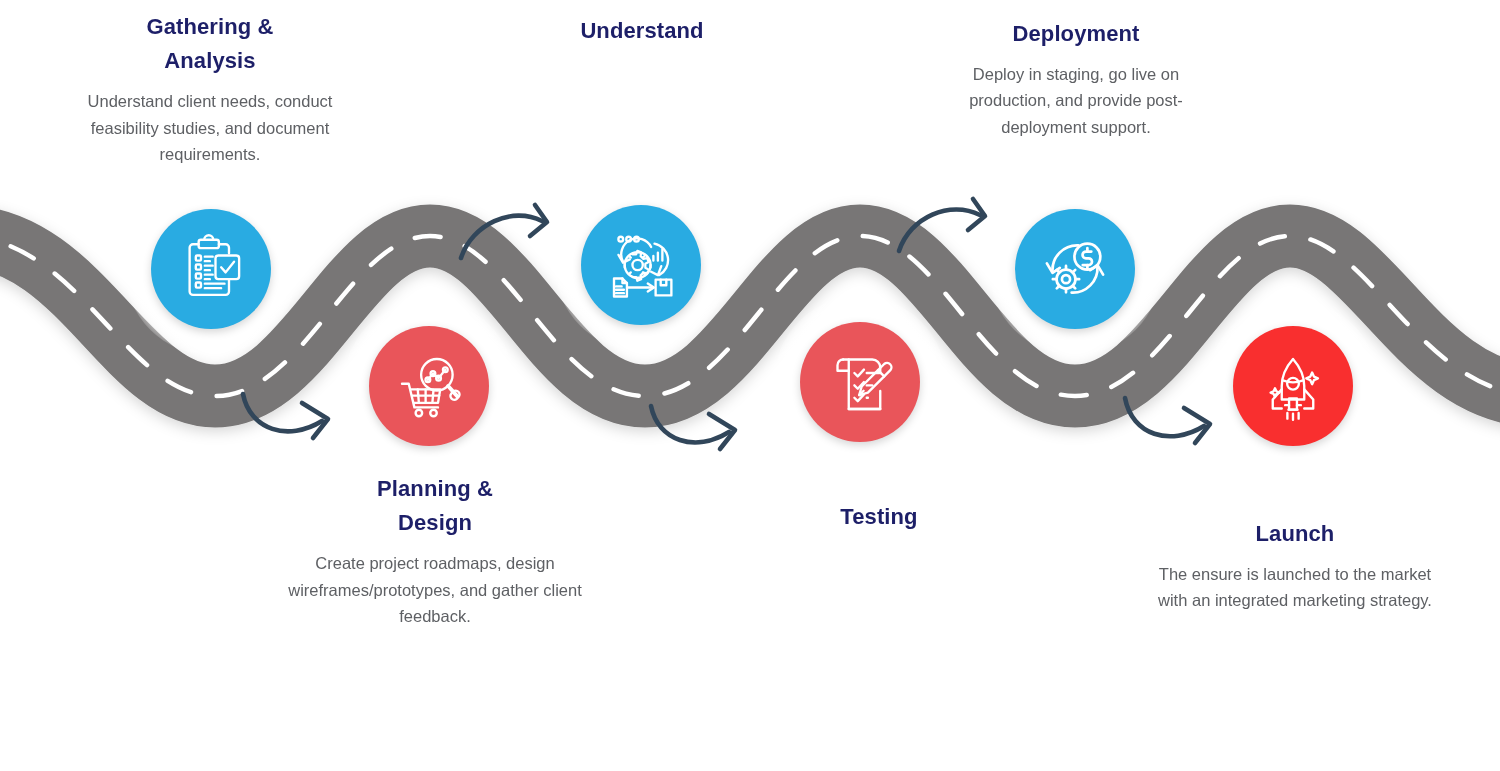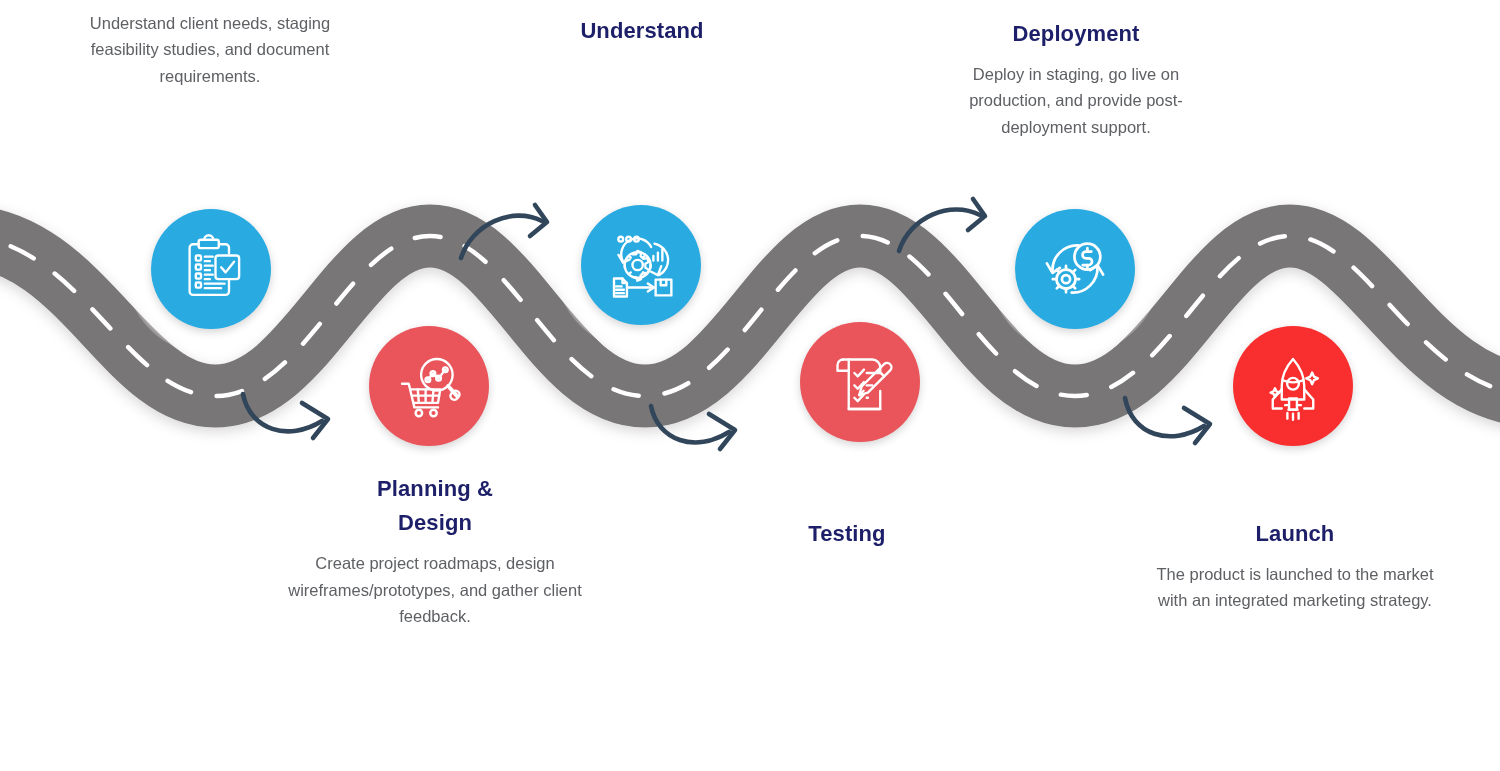--- a/index.html
+++ b/index.html
@@ -45,21 +45,21 @@
     line-height:1.55;margin:0 0 10px 0;letter-spacing:0.1px;
   }
   .block .desc{
     font-size:16.5px;color:#5E6064;line-height:1.6;margin:0;
   }
 
   
   #blk-0{left:75px;top:10px;width:270px;}
   #blk-1{left:288px;top:472px;width:294px;}
   #blk-2{left:508px;top:14px;width:268px;}
-  #blk-3{left:716px;top:500px;width:262px;margin-top:17px;}
+  #blk-3{left:748px;top:500px;width:262px;}
   #blk-4{left:942px;top:17px;width:268px;}
   #blk-5{left:1152px;top:517px;width:286px;}
 
   #nd-0{left:151px;top:209px;}
   #nd-1{left:369px;top:326px;}
   #nd-2{left:581px;top:205px;}
   #nd-3{left:800px;top:322px;}
   #nd-4{left:1015px;top:209px;}
   #nd-5{left:1233px;top:326px;}
 </style>
@@ -235,21 +235,25 @@
       <rect x="28.5" y="43" width="7" height="10"></rect>
       <path d="M25,49 h3.5 M35.5,49 h3.5"></path>
       <path d="M28,53 h8"></path>
       <path d="M27,56 v5 M32,56.5 v5.5 M37,56 v5"></path>
       <path d="M49,20 l1.6,3.6 l3.6,1.6 l-3.6,1.6 l-1.6,3.6 l-1.6,-3.6 l-3.6,-1.6 l3.6,-1.6 Z"></path>
       <path d="M16,34 l1.2,2.7 l2.7,1.2 l-2.7,1.2 l-1.2,2.7 l-1.2,-2.7 l-2.7,-1.2 l2.7,-1.2 Z"></path>
     </svg>
   </div>
 
   <div class="block" id="blk-0">
-    <p class="desc">Understand client needs, staging feasibility studies, and document requirements.</p>
+    <h3 class="ttl">
+      <span>Gathering &amp;</span><br>
+      <span>Analysis</span>
+    </h3>
+    <p class="desc">Understand client needs, conduct feasibility studies, and document requirements.</p>
   </div>
 
   <div class="block" id="blk-1">
     <h3 class="ttl">
       <span>Planning &amp;</span><br>
       <span>Design</span>
     </h3>
     <p class="desc">Create project roadmaps, design wireframes/prototypes, and gather client feedback.</p>
   </div>
 
@@ -261,16 +265,16 @@
     <h3 class="ttl">Testing</h3>
   </div>
 
   <div class="block" id="blk-4">
     <h3 class="ttl">Deployment</h3>
     <p class="desc">Deploy in staging, go live on production, and provide post-deployment support.</p>
   </div>
 
   <div class="block" id="blk-5">
     <h3 class="ttl">Launch</h3>
-    <p class="desc">The product is launched to the market with an integrated marketing strategy.</p>
+    <p class="desc">The ensure is launched to the market with an integrated marketing strategy.</p>
   </div>
 
 </div>
 
 </body></html>

